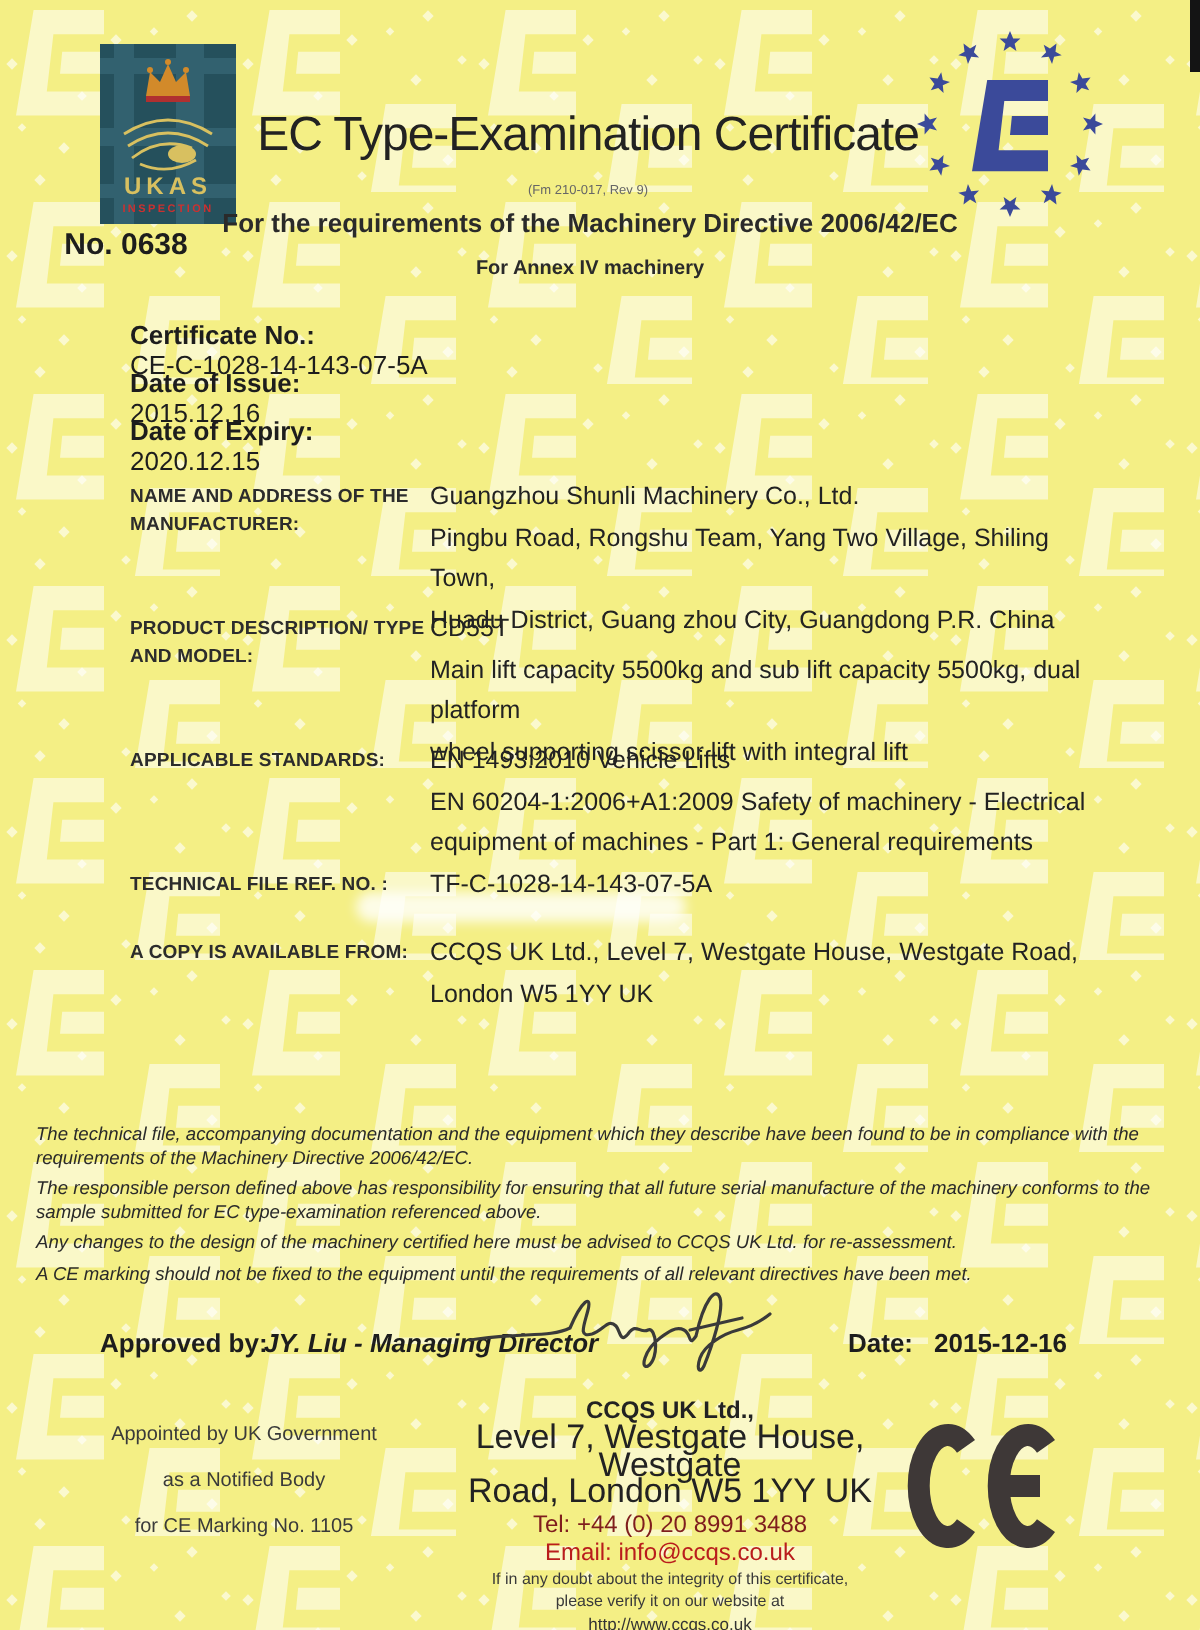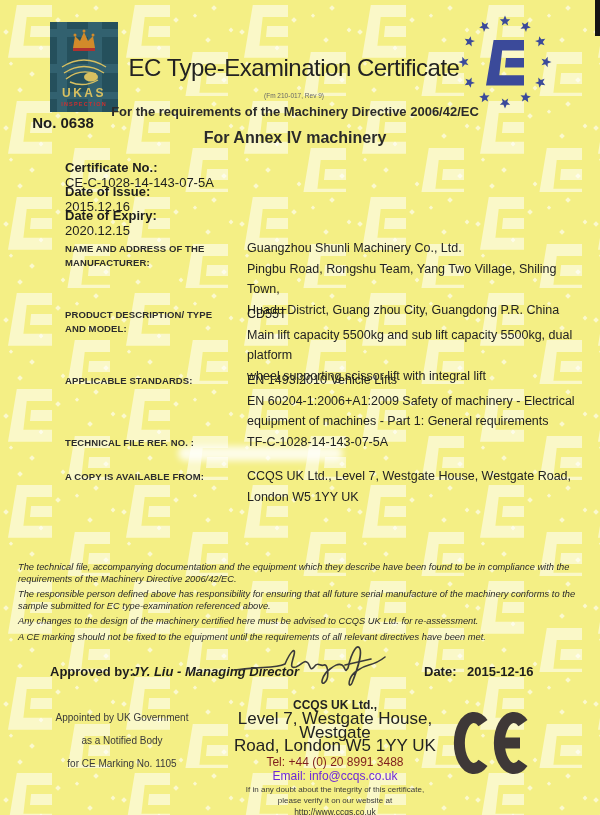--- a/index.html
+++ b/index.html
@@ -16,31 +16,31 @@
   .ukas-wrap{left:28px;top:22px;width:70px;padding-left:22px;}
   .ukas-no{position:absolute;left:20px;top:114px;width:86px;text-align:center;
     font-weight:bold;font-size:15px;z-index:2;}
   .title{left:118px;top:54px;width:352px;text-align:center;
     font-size:24px;letter-spacing:-0.5px;color:#222;}
   .form-ref{left:118px;top:92px;width:352px;text-align:center;
     font-size:6.5px;color:#666;}
   .subtitle1{left:60px;top:104px;width:470px;text-align:center;
     font-size:13px;font-weight:bold;color:#2a2a2a;}
   .subtitle2{left:60px;top:129px;width:470px;text-align:center;
-    font-size:16px;font-weight:bold;color:#2a2a2a;}
+    font-size:10px;font-weight:bold;color:#2a2a2a;}
   .starlogo{left:453px;top:10px;}
 
   
   .cert-rows{left:65px;top:160px;width:440px;font-size:13px;}
   .cert-row{display:flex;height:24px;align-items:flex-start;flex-direction:column;}
   .cert-label{width:120px;font-weight:bold;}
   .cert-value{flex:1;text-align:center;}
 
   
-  .section{position:absolute;left:65px;display:flex;z-index:2;gap:32px;}
+  .section{position:absolute;left:65px;display:flex;z-index:2;}
   .sec-label{width:150px;font-size:9.5px;font-weight:bold;line-height:14px;
     padding-top:4px;white-space:pre-line;letter-spacing:0.1px;color:#2c2c2c;}
   .sec-value{width:340px;font-size:12.5px;line-height:20.5px;white-space:pre-line;color:#222;}
   .smudge{position:absolute;left:178px;top:446px;width:165px;height:15px;
     background:rgba(255,255,255,0.8);border-radius:8px;filter:blur(3px);z-index:1;}
 
   
   .legal{left:18px;top:562px;width:566px;}
   .legal p{margin:0 0 4px 0;font-style:italic;font-size:9.3px;line-height:11.5px;color:#2a2a2a;}
 
@@ -52,21 +52,21 @@
   .ap-datelabel{position:absolute;left:424px;top:4px;font-weight:bold;}
   .ap-date{position:absolute;left:467px;top:4px;font-weight:bold;}
 
   
   .notified{left:33px;top:712px;width:178px;text-align:center;font-size:10px;color:#3a3a3a;}
   .notified div{margin-bottom:12px;}
   .ccqs{left:226px;top:698px;width:218px;text-align:center;color:#222;}
   .ccqs .name{font-size:12px;font-weight:bold;}
   .ccqs .addr{font-size:17px;line-height:13.5px;}
   .ccqs .tel{font-size:12px;margin-top:2px;color:#7f1d1d;}
-  .ccqs .email{font-size:12px;color:#6d28d9;}
+  .ccqs .email{font-size:12px;color:#b91c1c;}
   .ccqs .note{font-size:8px;line-height:9.5px;color:#3a3a3a;margin-top:2px;}
   .ccqs .url{font-size:8.5px;color:#333;}
   .ce-mark{left:452px;top:710px;}
 </style>
 </head>
 <body>
 
 <div class="page">
 
   <svg class="bg-svg" width="600" height="815" aria-hidden="true">

